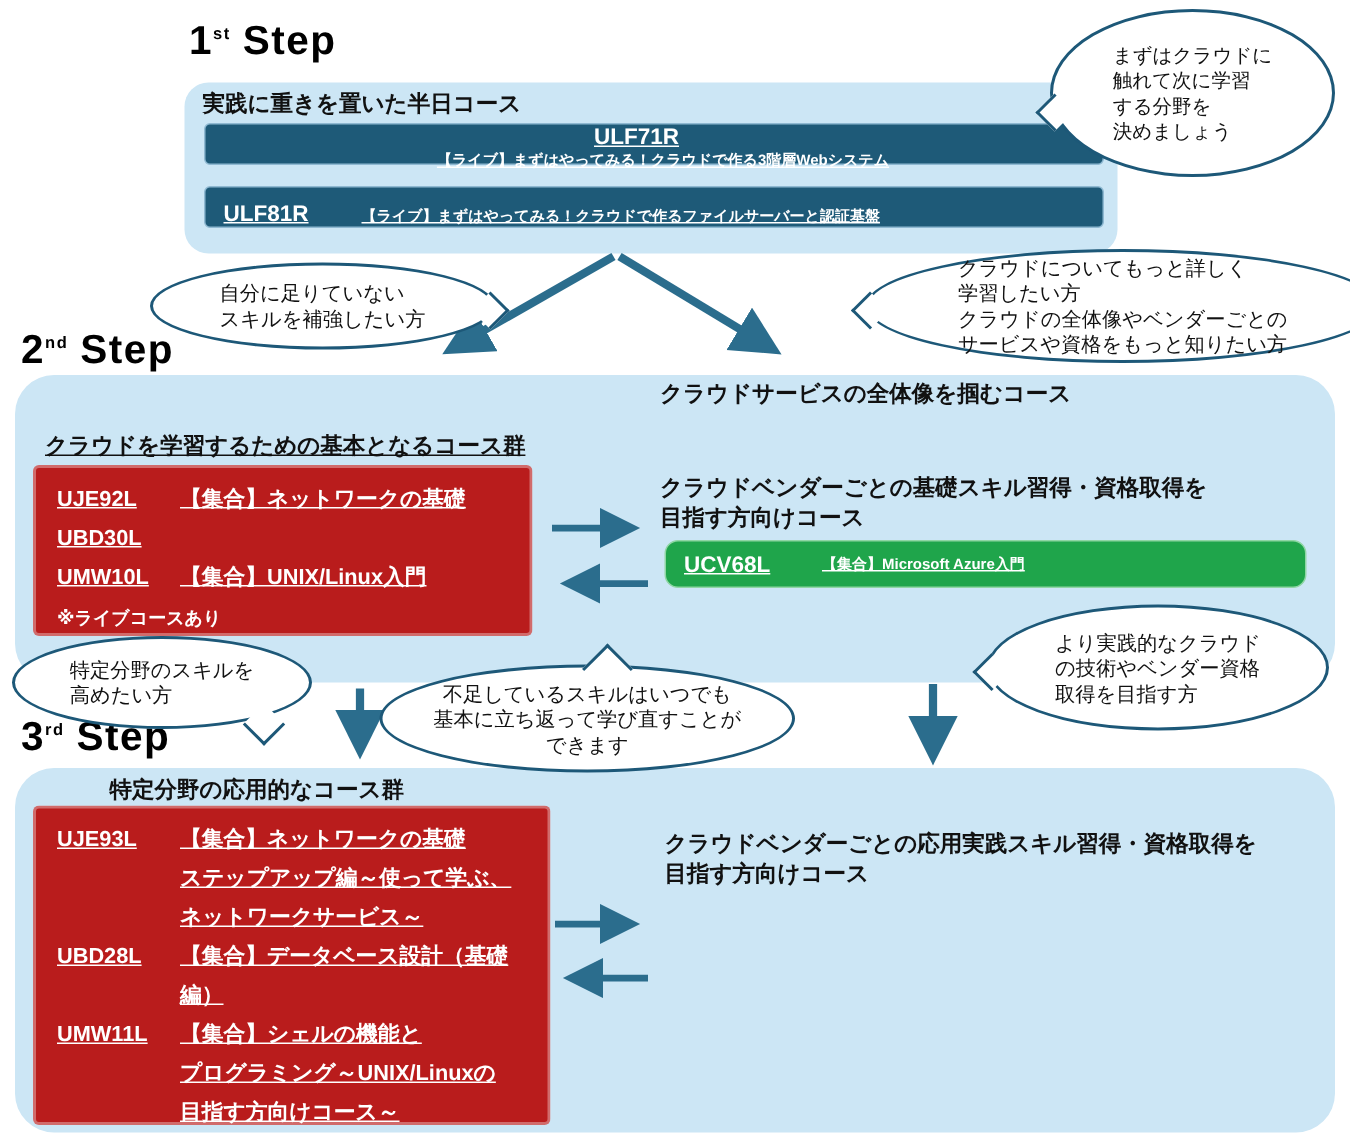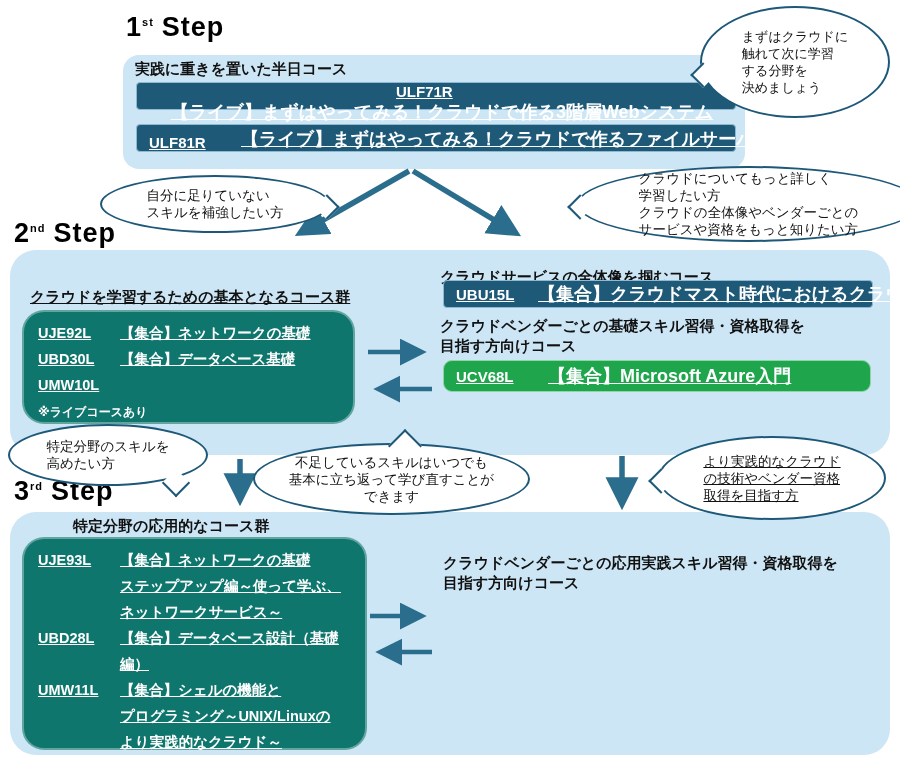--- a/index.html
+++ b/index.html
@@ -12,26 +12,26 @@
 
   .light-box{position:absolute;background:#cce6f5;border-radius:16px;z-index:1;}
   .big-box{border-radius:26px;}
 
   .box-label{position:absolute;font-size:15px;font-weight:bold;color:#111;white-space:nowrap;}
   .box-label.pre{white-space:pre-line;line-height:20px;}
 
   .course-bar{position:absolute;background:#1e5a78;border:1px solid #8fb9d2;border-radius:4px;
               display:flex;align-items:center;padding:0 0 0 12px;box-sizing:border-box;white-space:nowrap;}
   .course-bar .code{font-size:15px;font-weight:bold;color:#fff;text-decoration:underline;min-width:92px;}
-  .course-bar .ctitle{font-size:18px;font-weight:bold;color:#fff;text-decoration:underline;}
+  .course-bar .ctitle{font-size:10px;font-weight:bold;color:#fff;text-decoration:underline;}
 
   .green-bar{background:#1fa54b;border:1px solid #8fd6a4;border-radius:9px;}
 
-  .dark-box{position:absolute;background:#0f766e;border:2px solid rgba(255,255,255,0.35);
-            border-radius:22px;box-sizing:border-box;padding:8px 0 0 14px;z-index:1;}
+  .dark-box{position:absolute;background:#b91c1c;border:2px solid rgba(255,255,255,0.35);
+            border-radius:4px;box-sizing:border-box;padding:8px 0 0 14px;z-index:1;}
   .dark-box .row{display:flex;align-items:flex-start;line-height:26px;}
   .dark-box .code{font-size:14.5px;font-weight:bold;color:#fff;text-decoration:underline;min-width:82px;flex:none;}
   .dark-box .ctitle{font-size:14.5px;font-weight:bold;color:#fff;text-decoration:underline;white-space:pre-line;}
   .dark-box .note{font-size:12px;font-weight:bold;color:#fff;line-height:28px;}
 
   .bubble{position:absolute;background:#fff;border:2px solid #1d5878;border-radius:50%;
           display:flex;align-items:center;justify-content:center;z-index:3;box-sizing:border-box;}
   .bubble .btext{font-size:13.5px;line-height:17px;color:#111;white-space:pre-line;}
   .tail{position:absolute;background:#fff;transform:rotate(45deg);}
   .tail-left{border-left:2px solid #1d5878;border-bottom:2px solid #1d5878;}
@@ -64,32 +64,28 @@
 
   <div class="light-box big-box" style="left:10px;top:250px;width:880px;height:205px;">
     <div class="box-label" style="left:20px;top:38px;position:absolute;text-decoration:underline;">クラウドを学習するための基本となるコース群</div>
     <div class="dark-box" style="left:12px;top:60px;width:333px;height:114px;">
       <div class="row">
         <span class="code">UJE92L</span>
         <span class="ctitle">【集合】ネットワークの基礎</span>
       </div>
       <div class="row">
         <span class="code">UBD30L</span>
-        <span class="ctitle">【集合】データベース基礎</span>
       </div>
       <div class="row">
         <span class="code">UMW10L</span>
+        <span class="ctitle">【集合】UNIX/Linux入門</span>
       </div>
       <div class="note">※ライブコースあり</div>
     </div>
-    <div class="box-label" style="left:430px;top:18px;position:absolute;">クラウドサービスの全体像を掴むコース</div>
-    <div class="course-bar" style="left:433px;top:30px;width:430px;height:28px;">
-      <span class="code" style="min-width:82px;">UBU15L</span>
-      <span class="ctitle">【集合】クラウドマスト時代におけるクラウド基礎</span>
-    </div>
+    <div class="box-label" style="left:430px;top:3px;position:absolute;">クラウドサービスの全体像を掴むコース</div>
     <div class="box-label pre" style="left:430px;top:66px;position:absolute;">クラウドベンダーごとの基礎スキル習得・資格取得を
 目指す方向けコース</div>
     <div class="course-bar green-bar" style="left:433px;top:110px;width:428px;height:32px;">
       <span class="code">UCV68L</span>
       <span class="ctitle">【集合】Microsoft Azure入門</span>
     </div>
   </div>
 
   <div class="light-box big-box" style="left:10px;top:512px;width:880px;height:243px;">
     <div class="box-label" style="left:18px;top:5px;position:absolute;padding-left:45px;">特定分野の応用的なコース群</div>
@@ -101,21 +97,21 @@
 ネットワークサービス～</span>
       </div>
       <div class="row">
         <span class="code">UBD28L</span>
         <span class="ctitle">【集合】データベース設計（基礎編）</span>
       </div>
       <div class="row">
         <span class="code">UMW11L</span>
         <span class="ctitle">【集合】シェルの機能と
 プログラミング～UNIX/Linuxの
-より実践的なクラウド～</span>
+目指す方向けコース～</span>
       </div>
       <div class="note">※ライブコースあり</div>
     </div>
     <div class="box-label pre" style="left:433px;top:41px;position:absolute;">クラウドベンダーごとの応用実践スキル習得・資格取得を
 目指す方向けコース</div>
   </div>
 
   <svg class="arrows" width="900" height="761" viewBox="0 0 900 761">
     <defs>
       <marker id="ah" markerWidth="8" markerHeight="8" refX="4.5" refY="3" orient="auto" markerUnits="strokeWidth">
@@ -160,20 +156,20 @@
 高めたい方</div>
   </div>
 
   <div class="bubble" style="left:253px;top:443px;width:277px;height:72px;">
     <div class="tail tail-up" style="width:22px;height:22px;left:138px;top:-11px;"></div>
     <div class="btext" style="text-align:center;">不足しているスキルはいつでも
 基本に立ち返って学び直すことが
 できます</div>
   </div>
 
-  <div class="bubble" style="left:658px;top:436px;width:228px;height:84px;text-decoration:underline;">
+  <div class="bubble" style="left:658px;top:403px;width:228px;height:84px;">
     <div class="tail tail-left" style="width:16px;height:16px;left:-8px;top:34px;"></div>
     <div class="btext">より実践的なクラウド
 の技術やベンダー資格
 取得を目指す方</div>
   </div>
 
 </div>
 
 </body></html>

